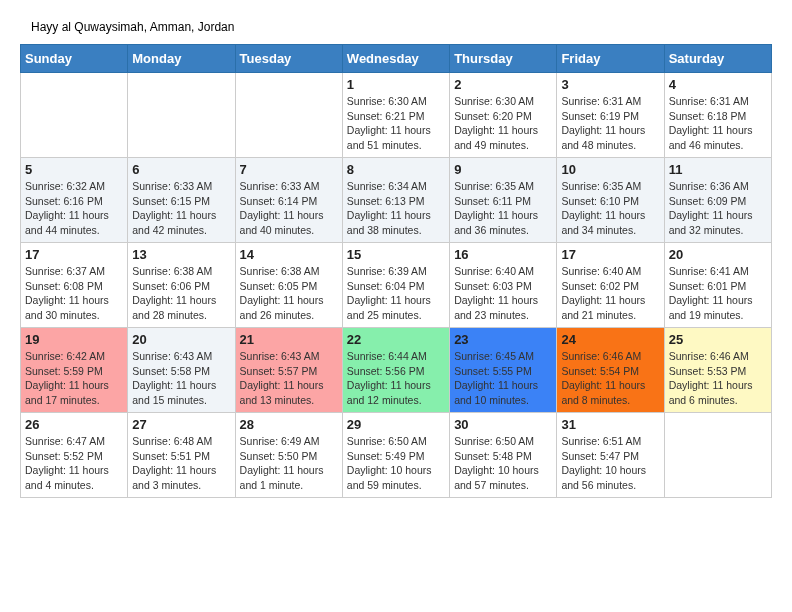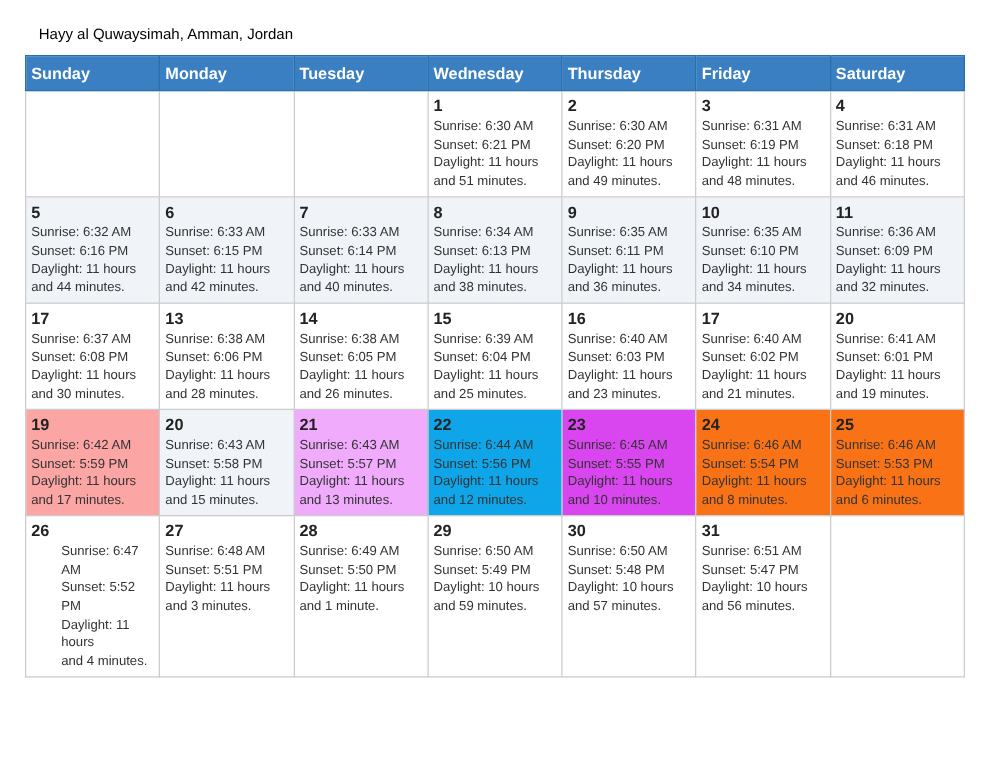--- a/index.html
+++ b/index.html
@@ -242,60 +242,60 @@
 Daylight: 11 hours
 and 17 minutes.</div>
         </td>
         <td style="background: rgb(240, 244, 248);">
           <div class="day-number">20</div>
           <div class="day-info" style="white-space: pre-line;">Sunrise: 6:43 AM
 Sunset: 5:58 PM
 Daylight: 11 hours
 and 15 minutes.</div>
         </td>
-        <td style="background: #f0abfc; margin-left: 15px;">
+        <td style="background: #fca5a5; margin-left: 15px;">
           <div class="day-number">21</div>
           <div class="day-info" style="white-space: pre-line;">Sunrise: 6:43 AM
 Sunset: 5:57 PM
 Daylight: 11 hours
 and 13 minutes.</div>
         </td>
-        <td style="background: #0ea5e9;">
+        <td style="background: #86efac;">
           <div class="day-number">22</div>
           <div class="day-info" style="white-space: pre-line;">Sunrise: 6:44 AM
 Sunset: 5:56 PM
 Daylight: 11 hours
 and 12 minutes.</div>
         </td>
-        <td style="background: #d946ef;">
+        <td style="background: #3b82f6;">
           <div class="day-number">23</div>
           <div class="day-info" style="white-space: pre-line;">Sunrise: 6:45 AM
 Sunset: 5:55 PM
 Daylight: 11 hours
 and 10 minutes.</div>
         </td>
         <td style="background: #f97316;">
           <div class="day-number">24</div>
           <div class="day-info" style="white-space: pre-line;">Sunrise: 6:46 AM
 Sunset: 5:54 PM
 Daylight: 11 hours
 and 8 minutes.</div>
         </td>
-        <td style="background: #f97316;">
+        <td style="background: #fef9c3;">
           <div class="day-number">25</div>
           <div class="day-info" style="white-space: pre-line;">Sunrise: 6:46 AM
 Sunset: 5:53 PM
 Daylight: 11 hours
 and 6 minutes.</div>
         </td>
       </tr>
       <tr class="week-row">
         <td>
           <div class="day-number">26</div>
-          <div class="day-info" style="white-space: pre-line; margin-left: 24px;">Sunrise: 6:47 AM
+          <div class="day-info" style="white-space: pre-line;">Sunrise: 6:47 AM
 Sunset: 5:52 PM
 Daylight: 11 hours
 and 4 minutes.</div>
         </td>
         <td>
           <div class="day-number">27</div>
           <div class="day-info" style="white-space: pre-line;">Sunrise: 6:48 AM
 Sunset: 5:51 PM
 Daylight: 11 hours
 and 3 minutes.</div>

